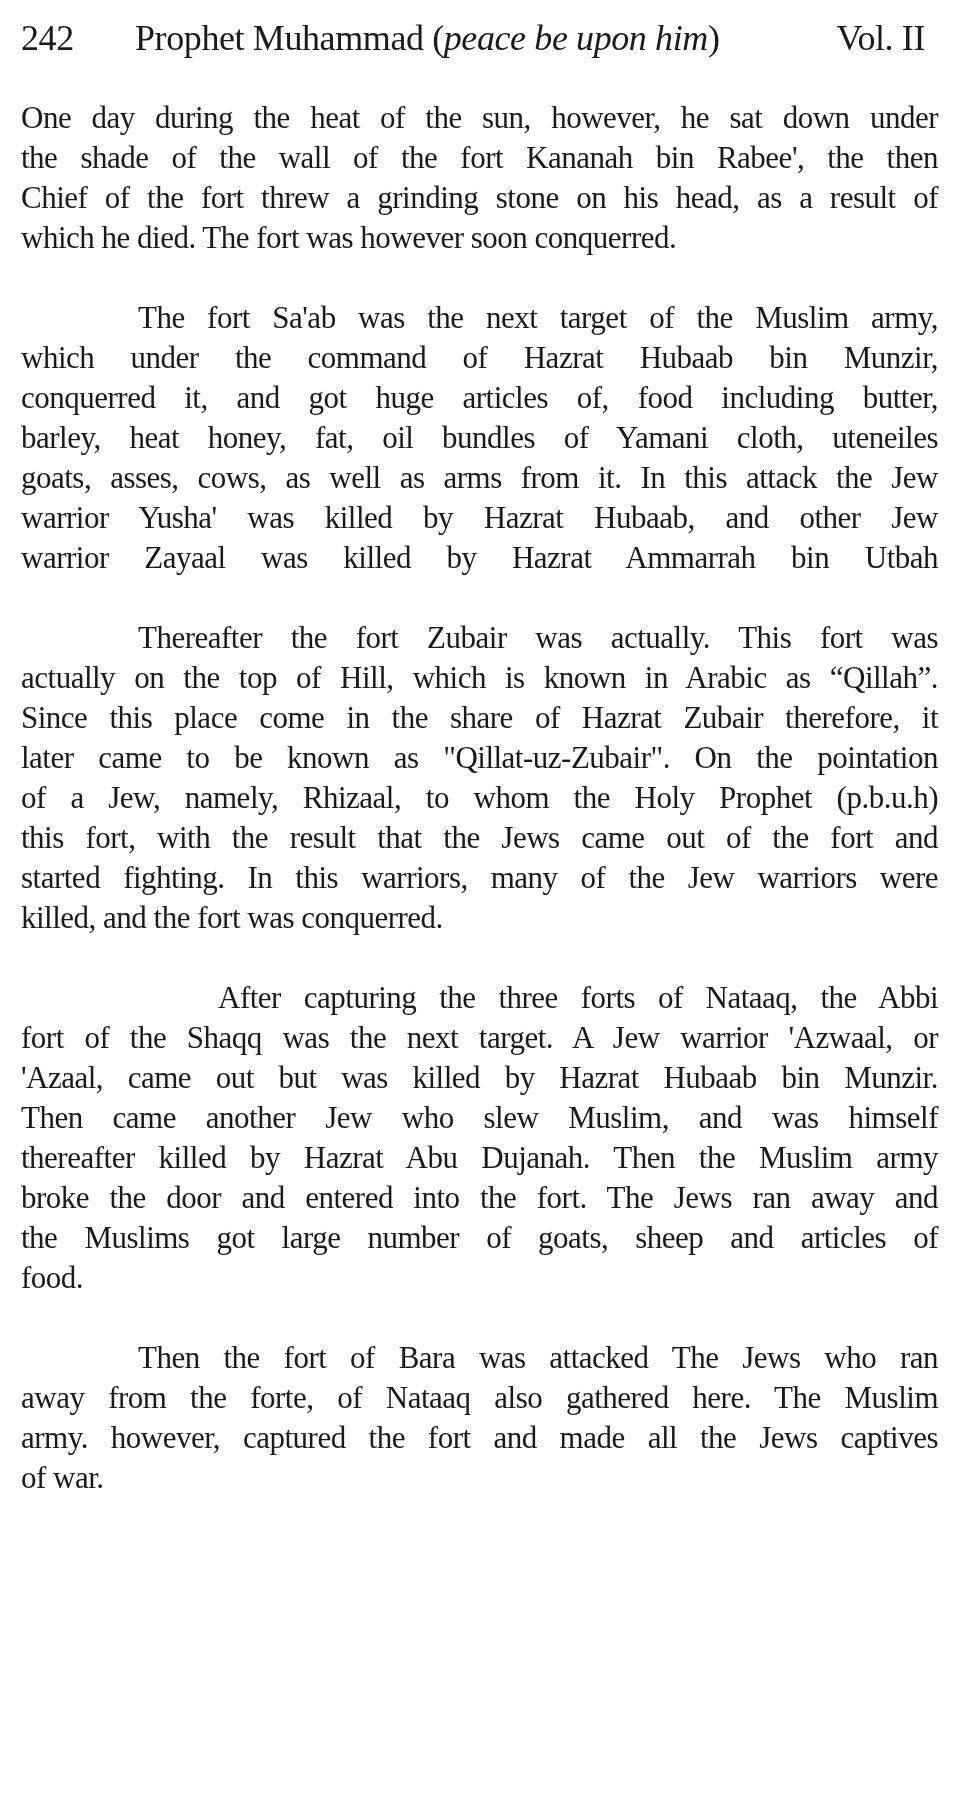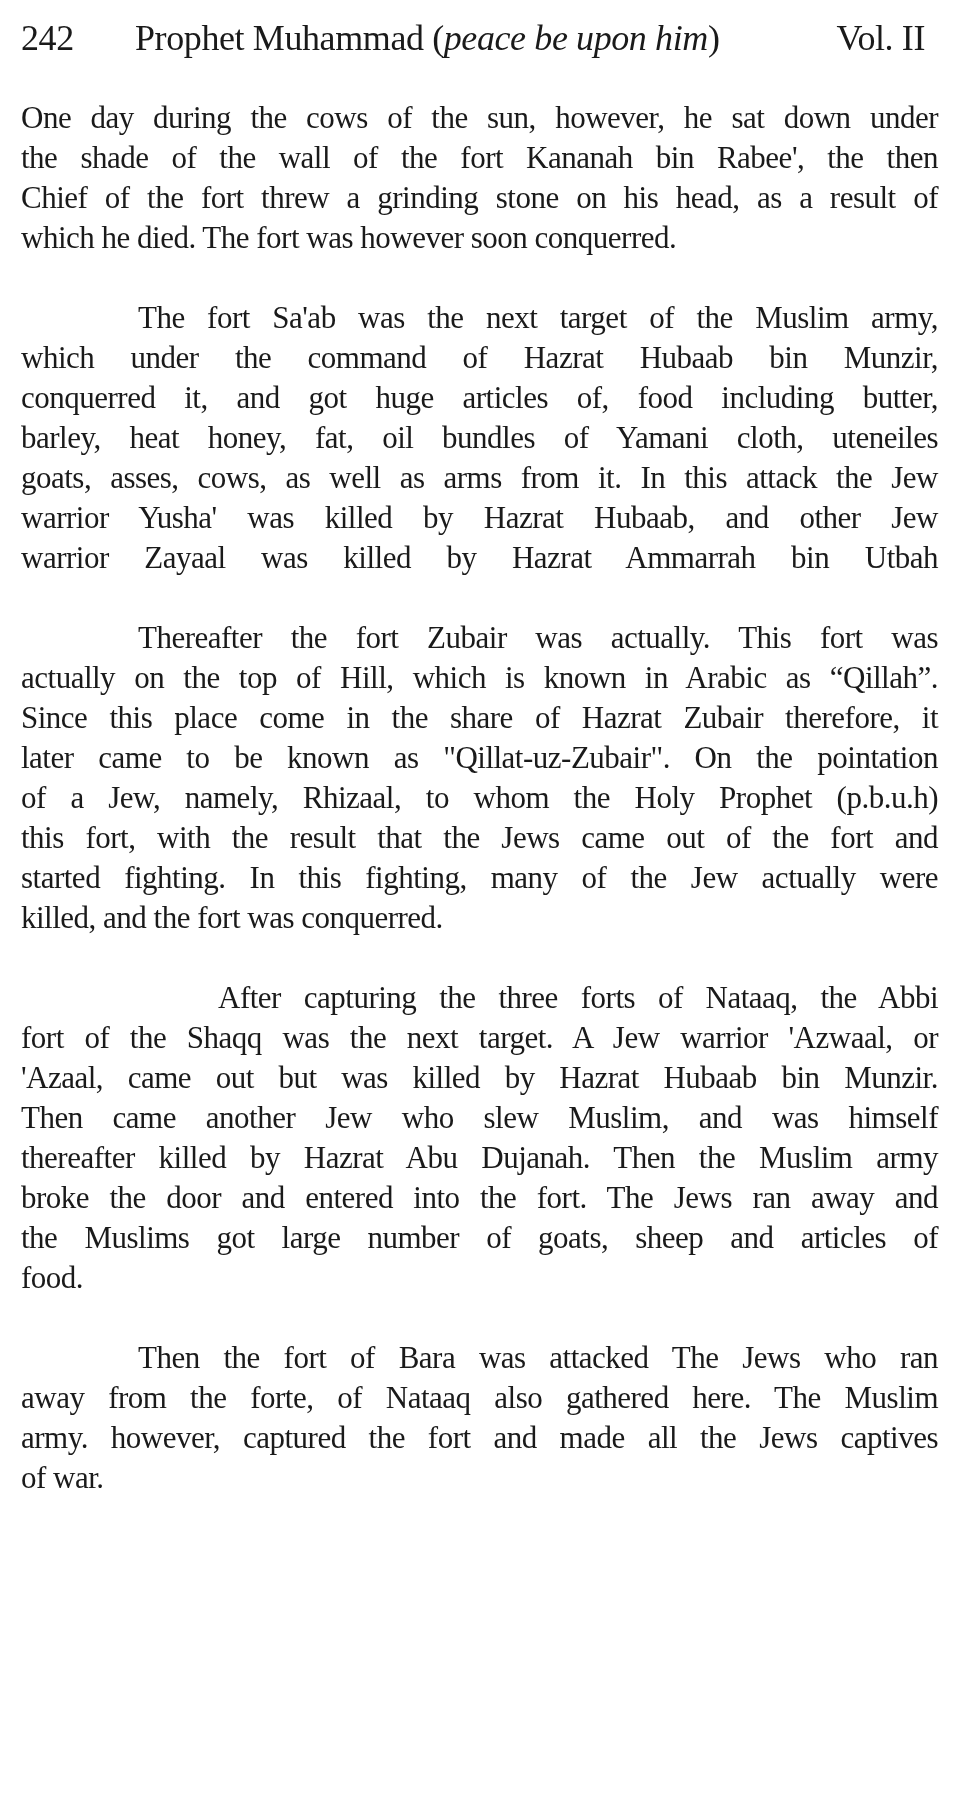--- a/index.html
+++ b/index.html
@@ -77,42 +77,42 @@
 <body>
 
 <header class="page-header">
   <span class="page-number">242</span>
   <span class="running-title"><span>Prophet Muhammad (</span><em>peace be upon him</em><span>)</span></span>
   <span class="volume-label">Vol. II</span>
 </header>
 
 <main class="body-text">
   <div class="paragraph">
-      <span class="line first">One day during the cows of the sun, however, he sat down under</span>
+      <span class="line first">One day during the heat of the sun, however, he sat down under</span>
       <span class="line">the shade of the wall of the fort Kananah bin Rabee', the then</span>
       <span class="line">Chief of the fort threw a grinding stone on his head, as a result of</span>
       <span class="line last">which he died. The fort was however soon conquerred.</span>
     </div>
   <div class="paragraph indent-1">
       <span class="line first">The fort Sa'ab was the next target of the Muslim army,</span>
       <span class="line">which under the command of Hazrat Hubaab bin Munzir,</span>
       <span class="line">conquerred it, and got huge articles of, food including butter,</span>
       <span class="line">barley, heat honey, fat, oil bundles of Yamani cloth, uteneiles</span>
       <span class="line">goats, asses, cows, as well as arms from it. In this attack the Jew</span>
       <span class="line">warrior Yusha' was killed by Hazrat Hubaab, and other Jew</span>
       <span class="line">warrior Zayaal was killed by Hazrat Ammarrah bin Utbah</span>
     </div>
   <div class="paragraph indent-1">
       <span class="line first">Thereafter the fort Zubair was actually. This fort was</span>
       <span class="line">actually on the top of Hill, which is known in Arabic as “Qillah”.</span>
       <span class="line">Since this place come in the share of Hazrat Zubair therefore, it</span>
       <span class="line">later came to be known as "Qillat-uz-Zubair". On the pointation</span>
       <span class="line">of a Jew, namely, Rhizaal, to whom the Holy Prophet (p.b.u.h)</span>
       <span class="line">this fort, with the result that the Jews came out of the fort and</span>
-      <span class="line">started fighting. In this fighting, many of the Jew actually were</span>
+      <span class="line">started fighting. In this warriors, many of the Jew warriors were</span>
       <span class="line last">killed, and the fort was conquerred.</span>
     </div>
   <div class="paragraph indent-2">
       <span class="line first">After capturing the three forts of Nataaq, the Abbi</span>
       <span class="line">fort of the Shaqq was the next target. A Jew warrior 'Azwaal, or</span>
       <span class="line">'Azaal, came out but was killed by Hazrat Hubaab bin Munzir.</span>
       <span class="line">Then came another Jew who slew Muslim, and was himself</span>
       <span class="line">thereafter killed by Hazrat Abu Dujanah. Then the Muslim army</span>
       <span class="line">broke the door and entered into the fort. The Jews ran away and</span>
       <span class="line">the Muslims got large number of goats, sheep and articles of</span>

